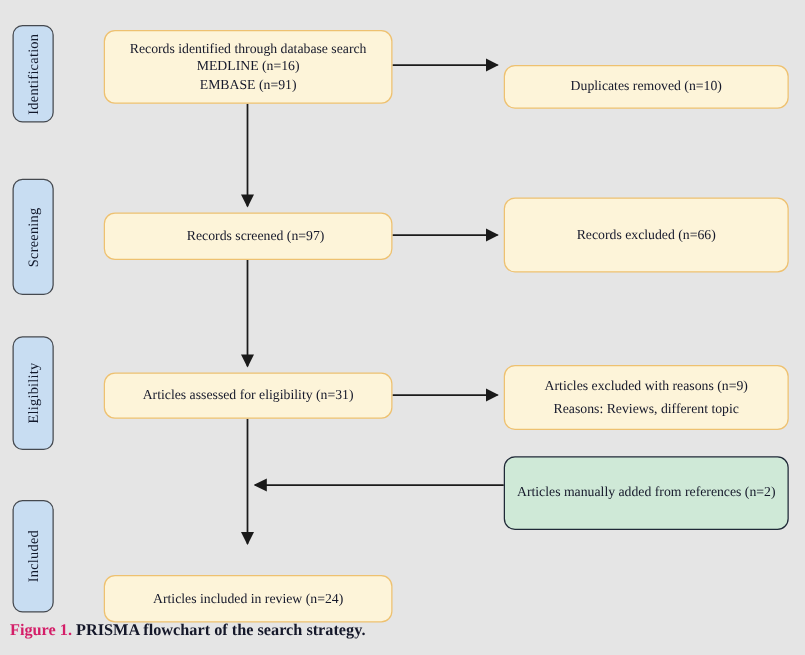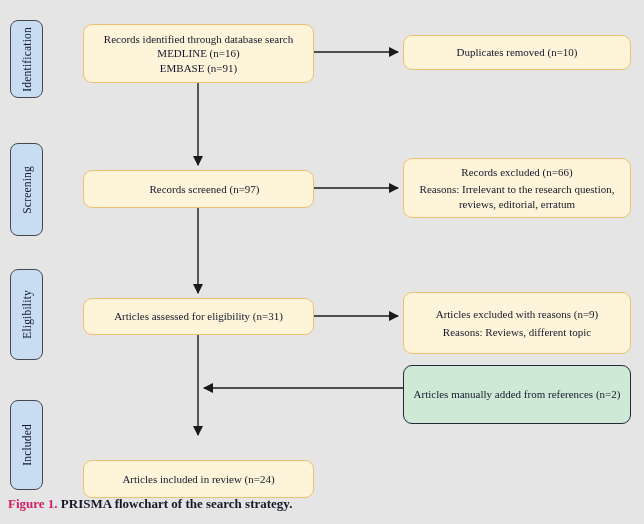--- a/index.html
+++ b/index.html
@@ -122,28 +122,27 @@
   <div class="flow-box main-col" style="top:170px; height:38px;padding-left:20px;">
     <span>Records screened (n=97)</span>
   </div>
   <div class="flow-box main-col" style="top:298px; height:37px;">
     <span>Articles assessed for eligibility (n=31)</span>
   </div>
   <div class="flow-box main-col" style="top:460px; height:38px;">
     <span>Articles included in review (n=24)</span>
   </div>
 
-  <div class="flow-box right-col" style="top:35px; height:35px;">
+  <div class="flow-box right-col" style="top:52px; height:35px;">
     <span>Duplicates removed (n=10)</span>
   </div>
   <div class="flow-box right-col" style="top:158px; height:60px;">
     <span class="box-title">Records excluded (n=66)</span>
-    <span class="box-reasons">Reasons: Irrelevant to the research question, reviews, editorial, erratum</span>
   </div>
-  <div class="flow-box right-col" style="top:292px; height:62px;">
+  <div class="flow-box right-col" style="top:292px; height:52px;">
     <span class="box-title">Articles excluded with reasons (n=9)</span>
     <span class="box-reasons">Reasons: Reviews, different topic</span>
   </div>
   <div class="flow-box right-col green" style="top:365px; height:59px;">
     <span>Articles manually added from references (n=2)</span>
   </div>
 
   <div class="caption">
     <span class="caption-label">Figure 1.</span><span class="caption-text"> PRISMA flowchart of the search strategy.</span>
   </div>

